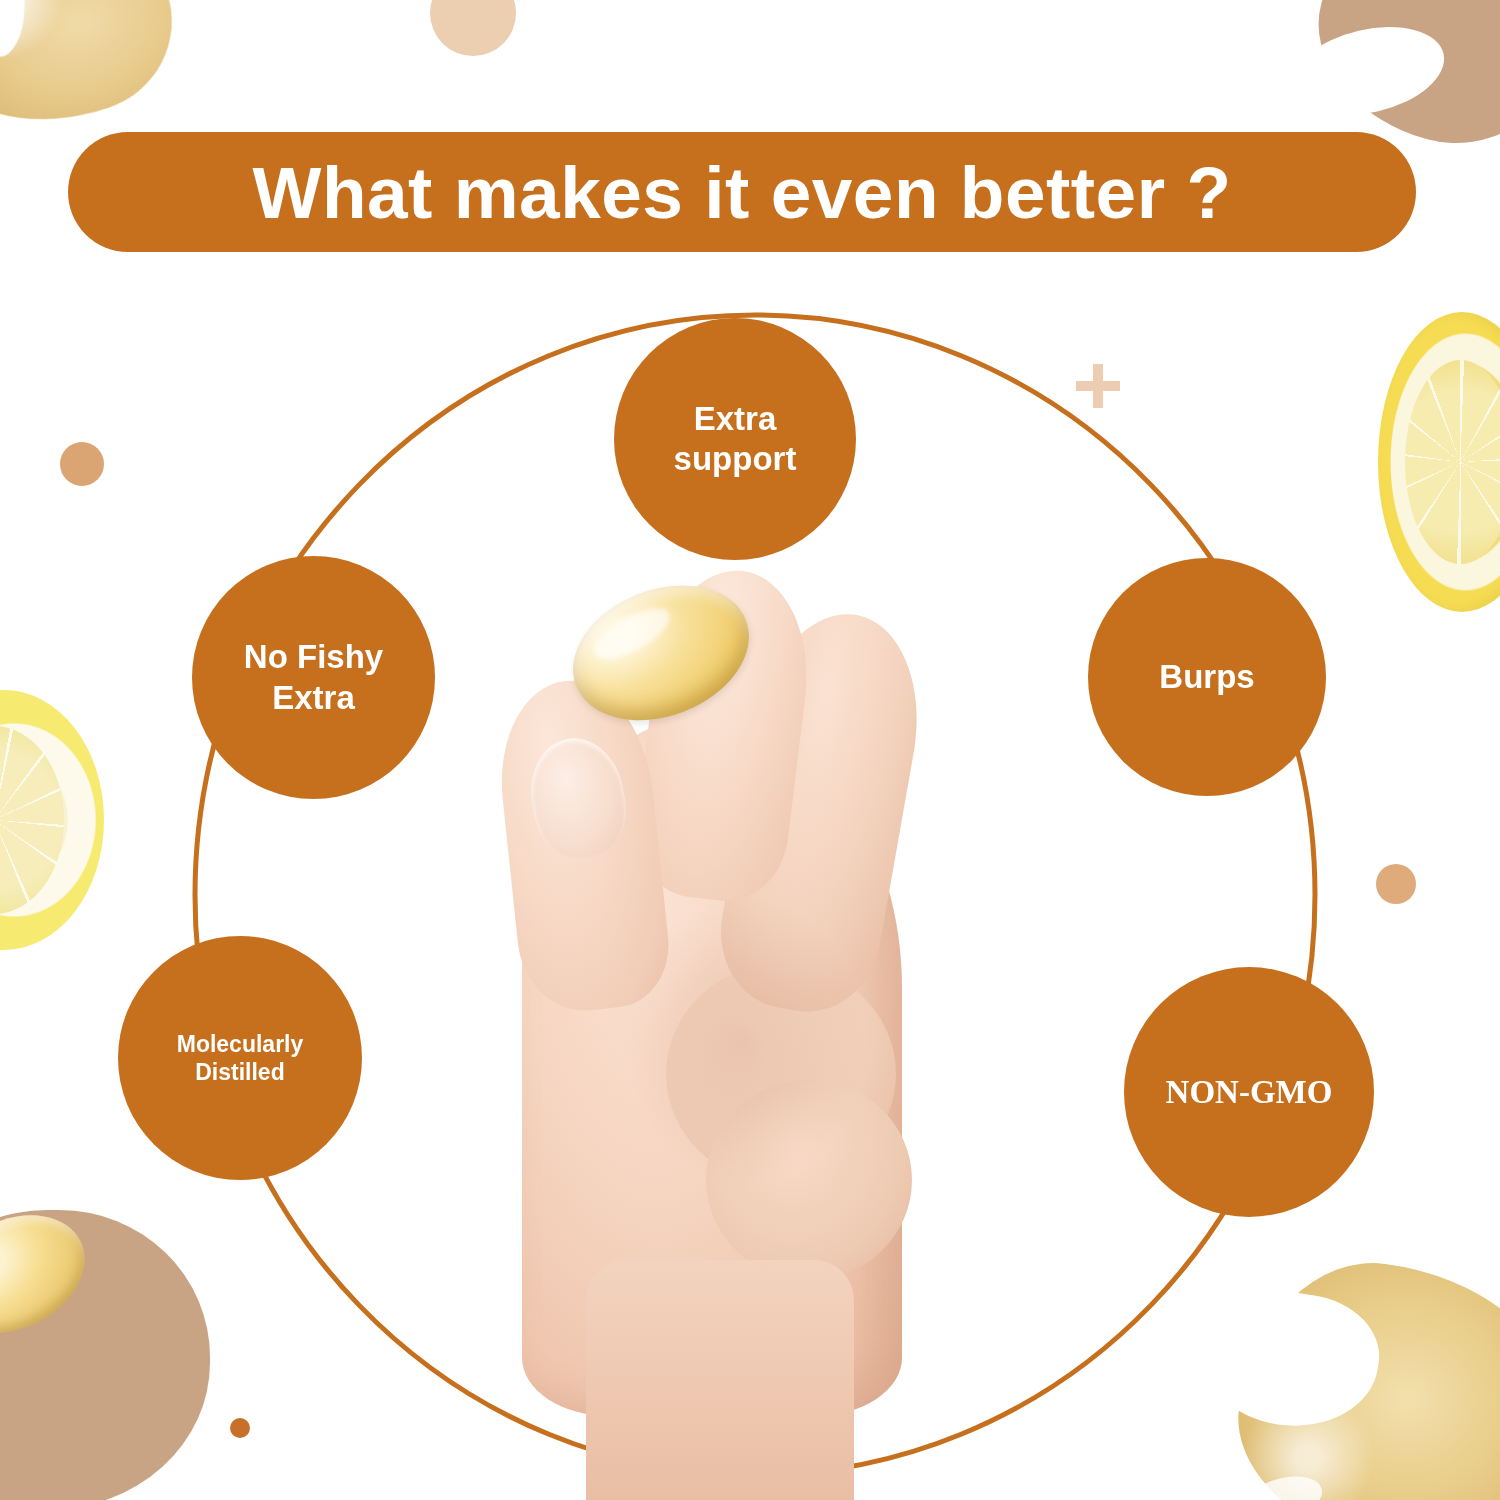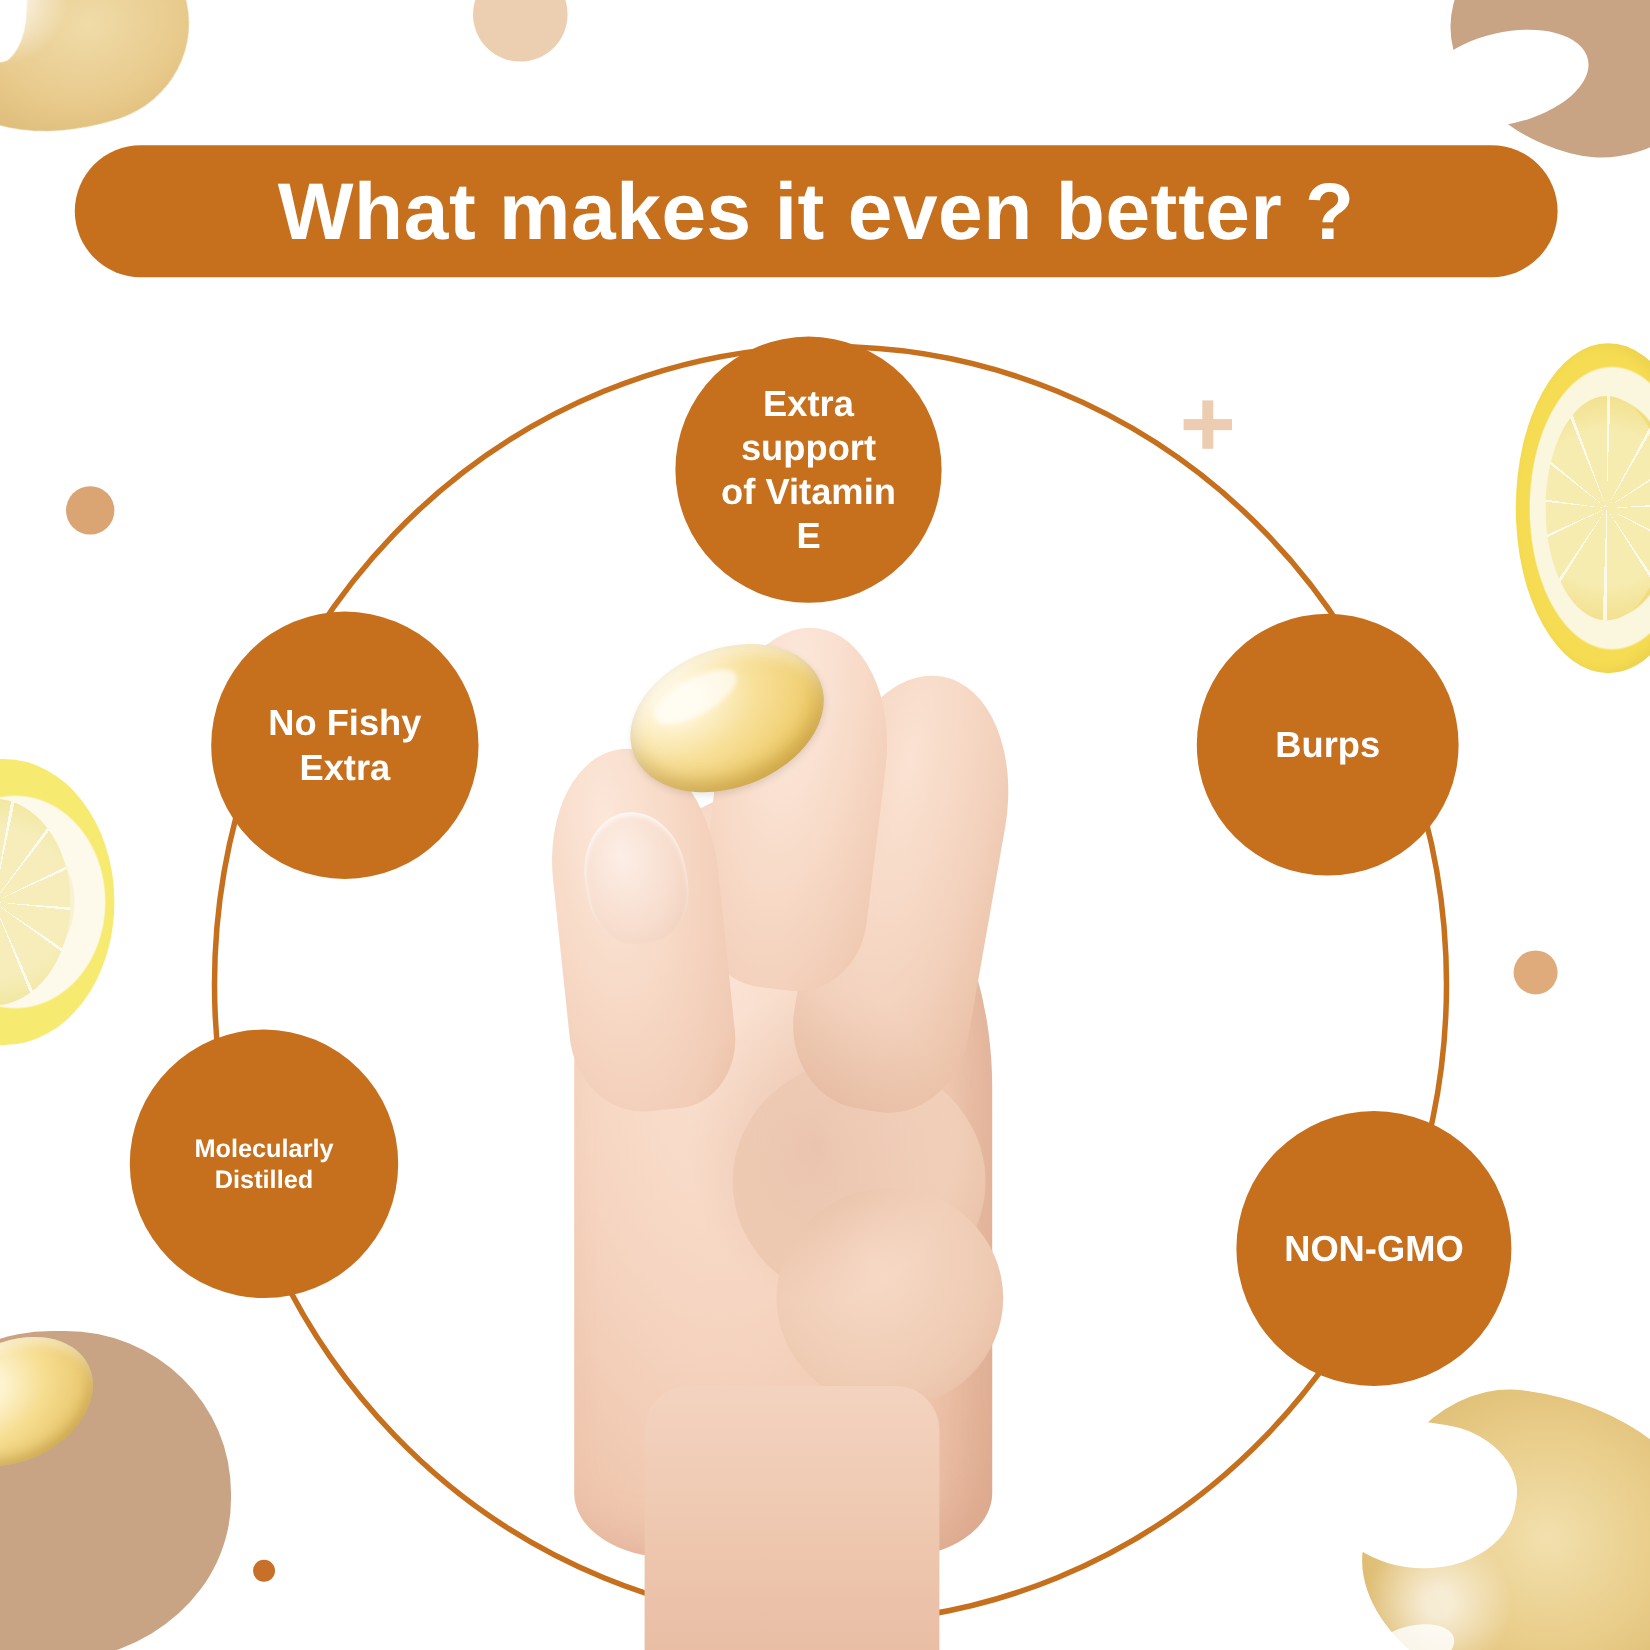--- a/index.html
+++ b/index.html
@@ -147,25 +147,25 @@
   .ring{position:absolute;left:160px;top:290px;width:1190px;height:1210px;}
 
   .node{
     position:absolute;border-radius:50%;background:#c6701e;color:#fff;
     display:flex;align-items:center;justify-content:center;text-align:center;
     font-weight:bold;line-height:1.22;
     font-family:"Liberation Sans", sans-serif;
   }
   .node span{display:block;padding:0 14px;}
 
-  .n-top   {left:614px;top:306px;width:242px;height:242px;font-size:33px;}
+  .n-top   {left:614px;top:318px;width:242px;height:242px;font-size:33px;}
   .n-left  {left:192px;top:556px;width:243px;height:243px;font-size:33px;text-align:center;}
   .n-right {left:1088px;top:558px;width:238px;height:238px;font-size:33px;}
   .n-bleft {left:118px;top:936px;width:244px;height:244px;font-size:23px;}
-  .n-bright{left:1124px;top:1010px;width:250px;height:250px;font-size:33px;}
+  .n-bright{left:1124px;top:967px;width:250px;height:250px;font-size:33px;font-family:Liberation Serif, serif;}
 
   
   .hand{position:absolute;left:470px;top:560px;width:560px;height:940px;}
 
   .palm{
     position:absolute;left:52px;top:156px;width:380px;height:700px;
     background:
       radial-gradient(ellipse at 35% 22%, #fbe3d4 0%, #f6d6c2 40%, #eec3aa 78%, #e6b59a 100%);
     border-radius:190px 200px 90px 90px / 260px 280px 60px 60px;
     box-shadow:inset -26px -10px 44px rgba(190,130,100,.28);
@@ -268,21 +268,20 @@
     <div class="thumb"></div>
     <div class="thumb-nail"></div>
     <div class="palm-shadow"></div>
     <div class="wrist"></div>
     <div class="capsule"></div>
   </div>
 
   <div class="node n-top">
     <span>
       <span>Extra support</span>
-      <span>of Vitamin E</span>
     </span>
   </div>
 
   <div class="node n-left">
     <span>
       <span>No Fishy</span>
       <span>Extra</span>
     </span>
   </div>
 

